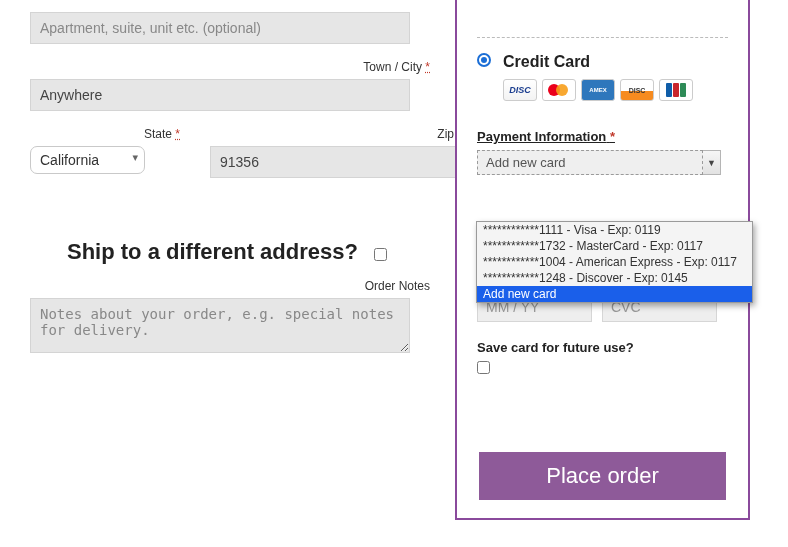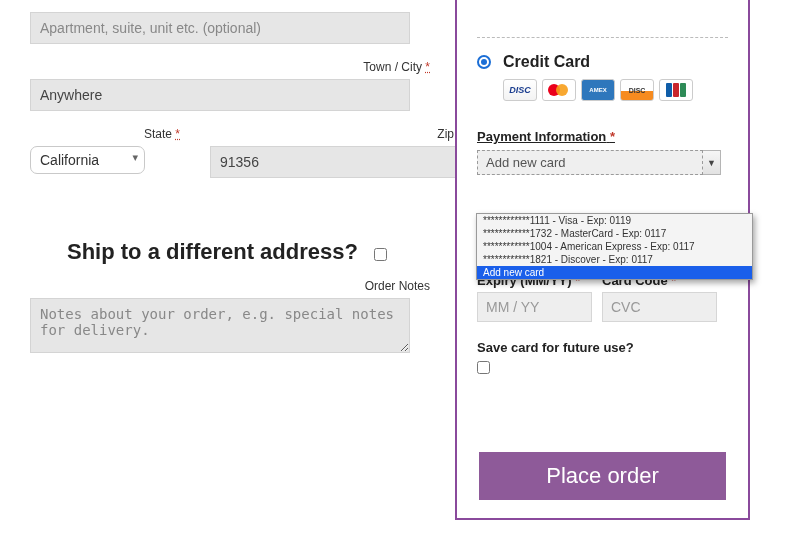--- a/index.html
+++ b/index.html
@@ -105,21 +105,21 @@
     padding: 7px 9px;
     font-size: 14px;
     color: #888;
     resize: both;
   }
   textarea.notes::placeholder { color: #888; }
 
   
   .radio-row {
     display: flex;
-    align-items: center;
+    align-items: flex-start;
     gap: 12px;
     margin-bottom: 8px;
   }
   .radio-outer {
     width: 14px; height: 14px; border-radius: 50%;
     border: 2px solid #1b6ed6;
     display: flex; align-items: center; justify-content: center;
     flex-shrink: 0;
   }
   .radio-inner { width: 6px; height: 6px; border-radius: 50%; background: #1b6ed6; }
@@ -166,27 +166,27 @@
     border: 1px solid #b5b5b5;
     border-left: none;
     background: linear-gradient(#f6f6f6,#e2e2e2);
     display:flex; align-items:center; justify-content:center;
     font-size:9px; color:#444;
   }
 
   .dropdown-pop {
     position: absolute;
     left: 476px;
-    top: 213px;
+    top: 221px;
     width: 277px;
     background: #f4f4f4;
     border: 1px solid #9a9a9a;
     box-shadow: 2px 3px 6px rgba(0,0,0,0.35);
     z-index: 50;
-    font-size: 10px;
+    font-size: 12px;
   }
   .dropdown-pop .opt {
     padding: 1px 6px;
     color: #333;
     cursor: default;
     white-space: nowrap;
   }
   .dropdown-pop .opt.selected {
     background: #1a5fea;
     color: #fff;
@@ -313,15 +313,15 @@
     </div>
 
     <button class="place-btn">Place order</button>
   </div>
 </div>
 
 <div class="dropdown-pop">
   <div class="opt">************1111 - Visa - Exp: 0119</div>
   <div class="opt">************1732 - MasterCard - Exp: 0117</div>
   <div class="opt">************1004 - American Express - Exp: 0117</div>
-  <div class="opt">************1821 - Discover - Exp: 0117</div>
+  <div class="opt">************1248 - Discover - Exp: 0145</div>
   <div class="opt selected">Add new card</div>
 </div>
 
 </body></html>

